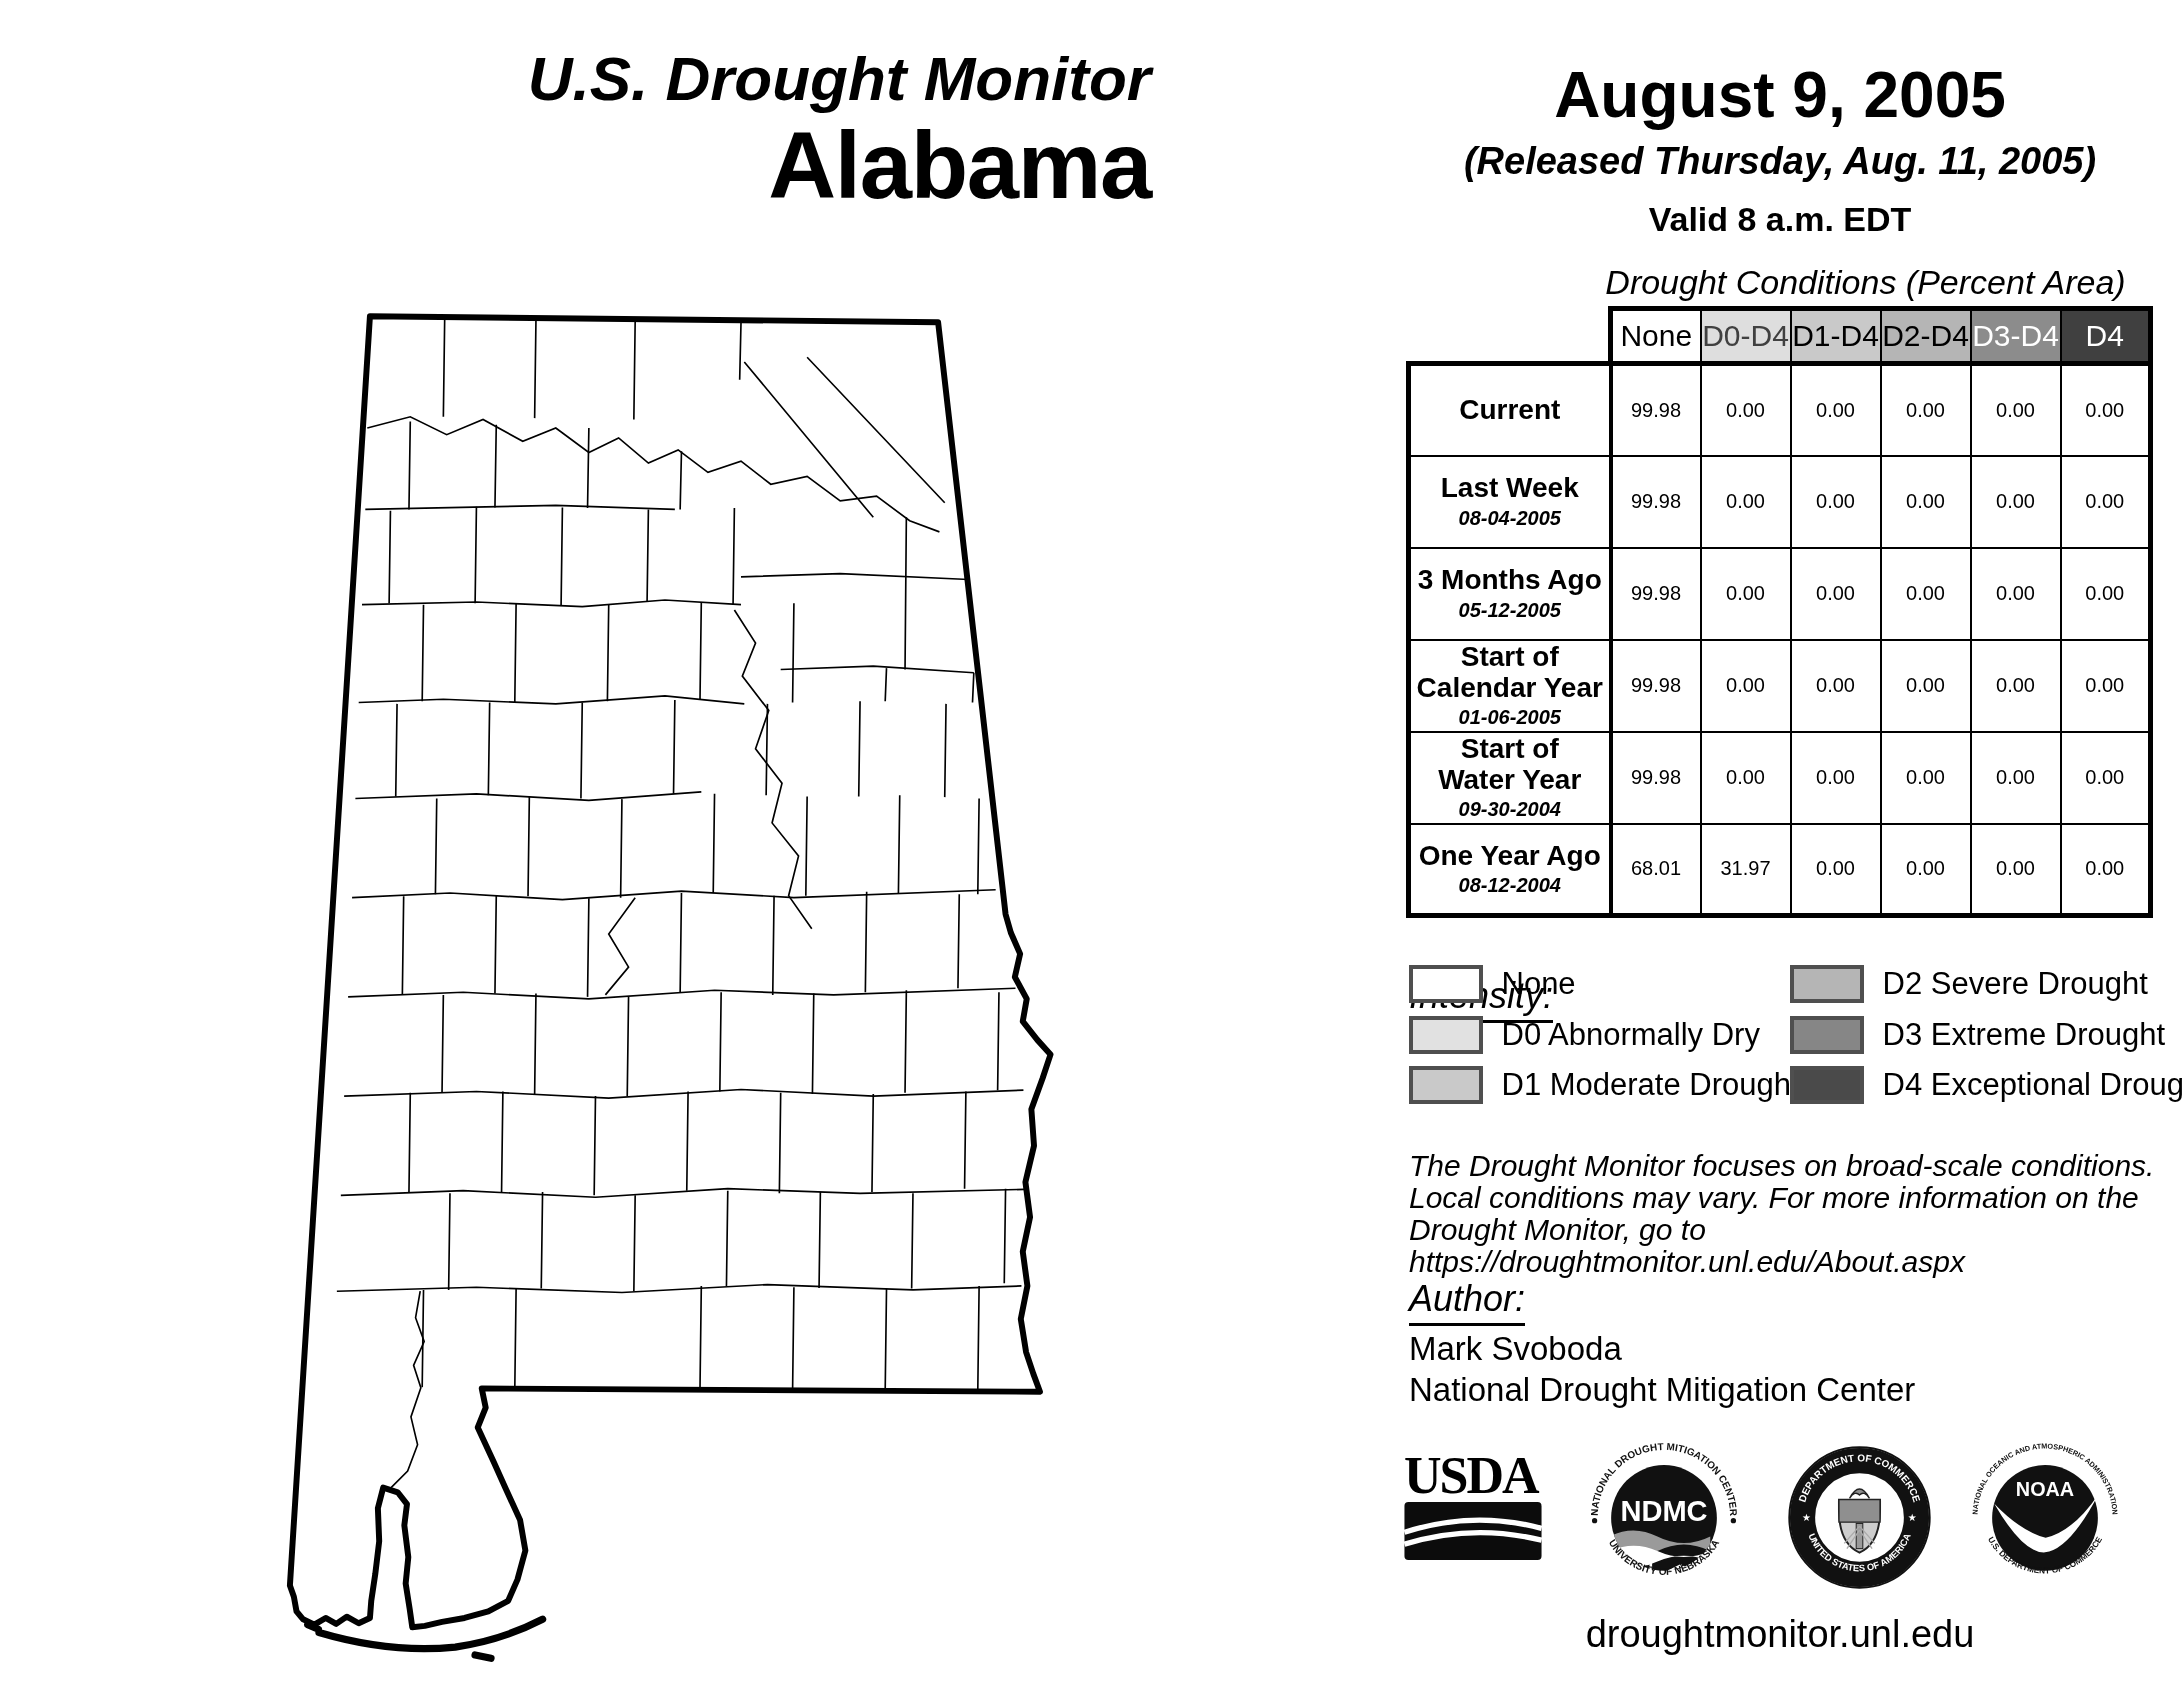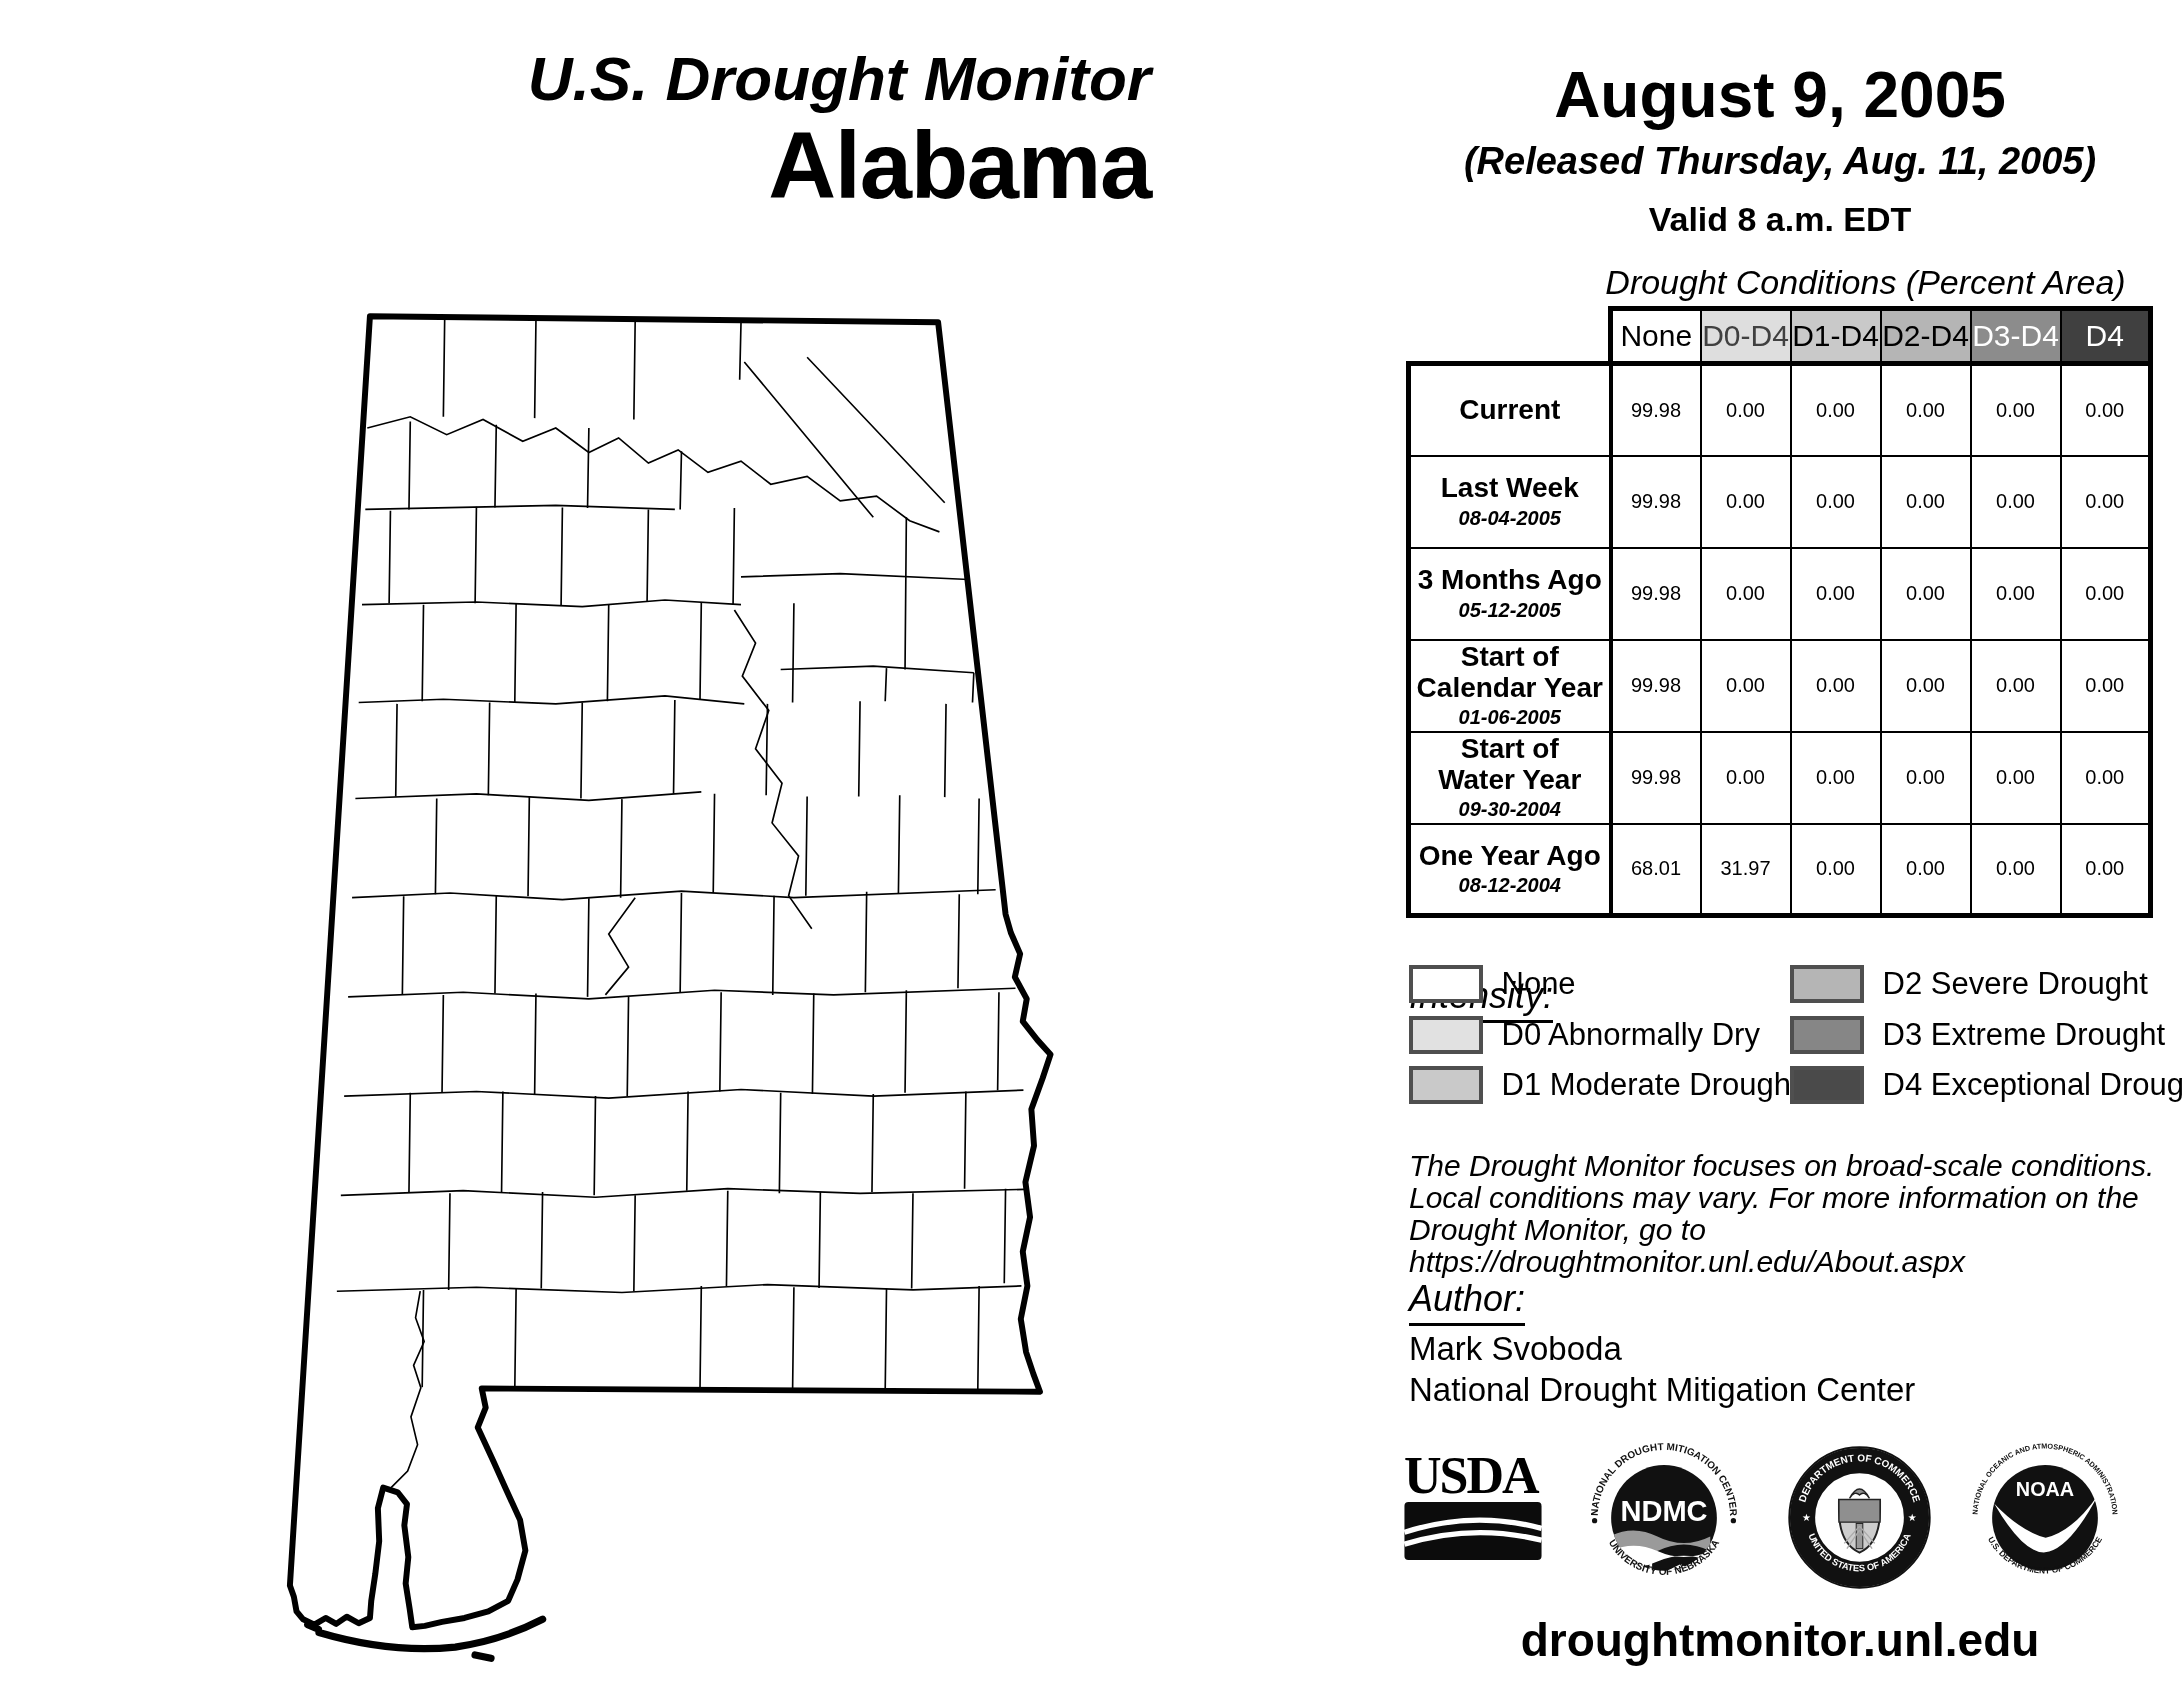--- a/index.html
+++ b/index.html
@@ -54,21 +54,21 @@
   .author-name{left:1409px;top:1330px;font-size:33px;}
   .author-org{left:1409px;top:1371px;font-size:33px;}
 
   
   .logo{position:absolute;}
   svg text{font-family:"Liberation Sans",sans-serif;}
   .usda-word{font-family:"Liberation Serif",serif;font-weight:bold;font-size:52px;
              letter-spacing:-2px;line-height:1;}
 
   
-  .site-url{left:1383px;top:1613px;width:794px;text-align:center;font-size:46px;font-weight:bold;}
+  .site-url{left:1383px;top:1613px;width:794px;text-align:center;font-size:38px;font-weight:normal;}
 
   
   #al-map{position:absolute;left:278px;top:299px;}
 </style>
 </head>
 <body>
 
 <div id="canvas">
 
   <div class="abs title-block">

